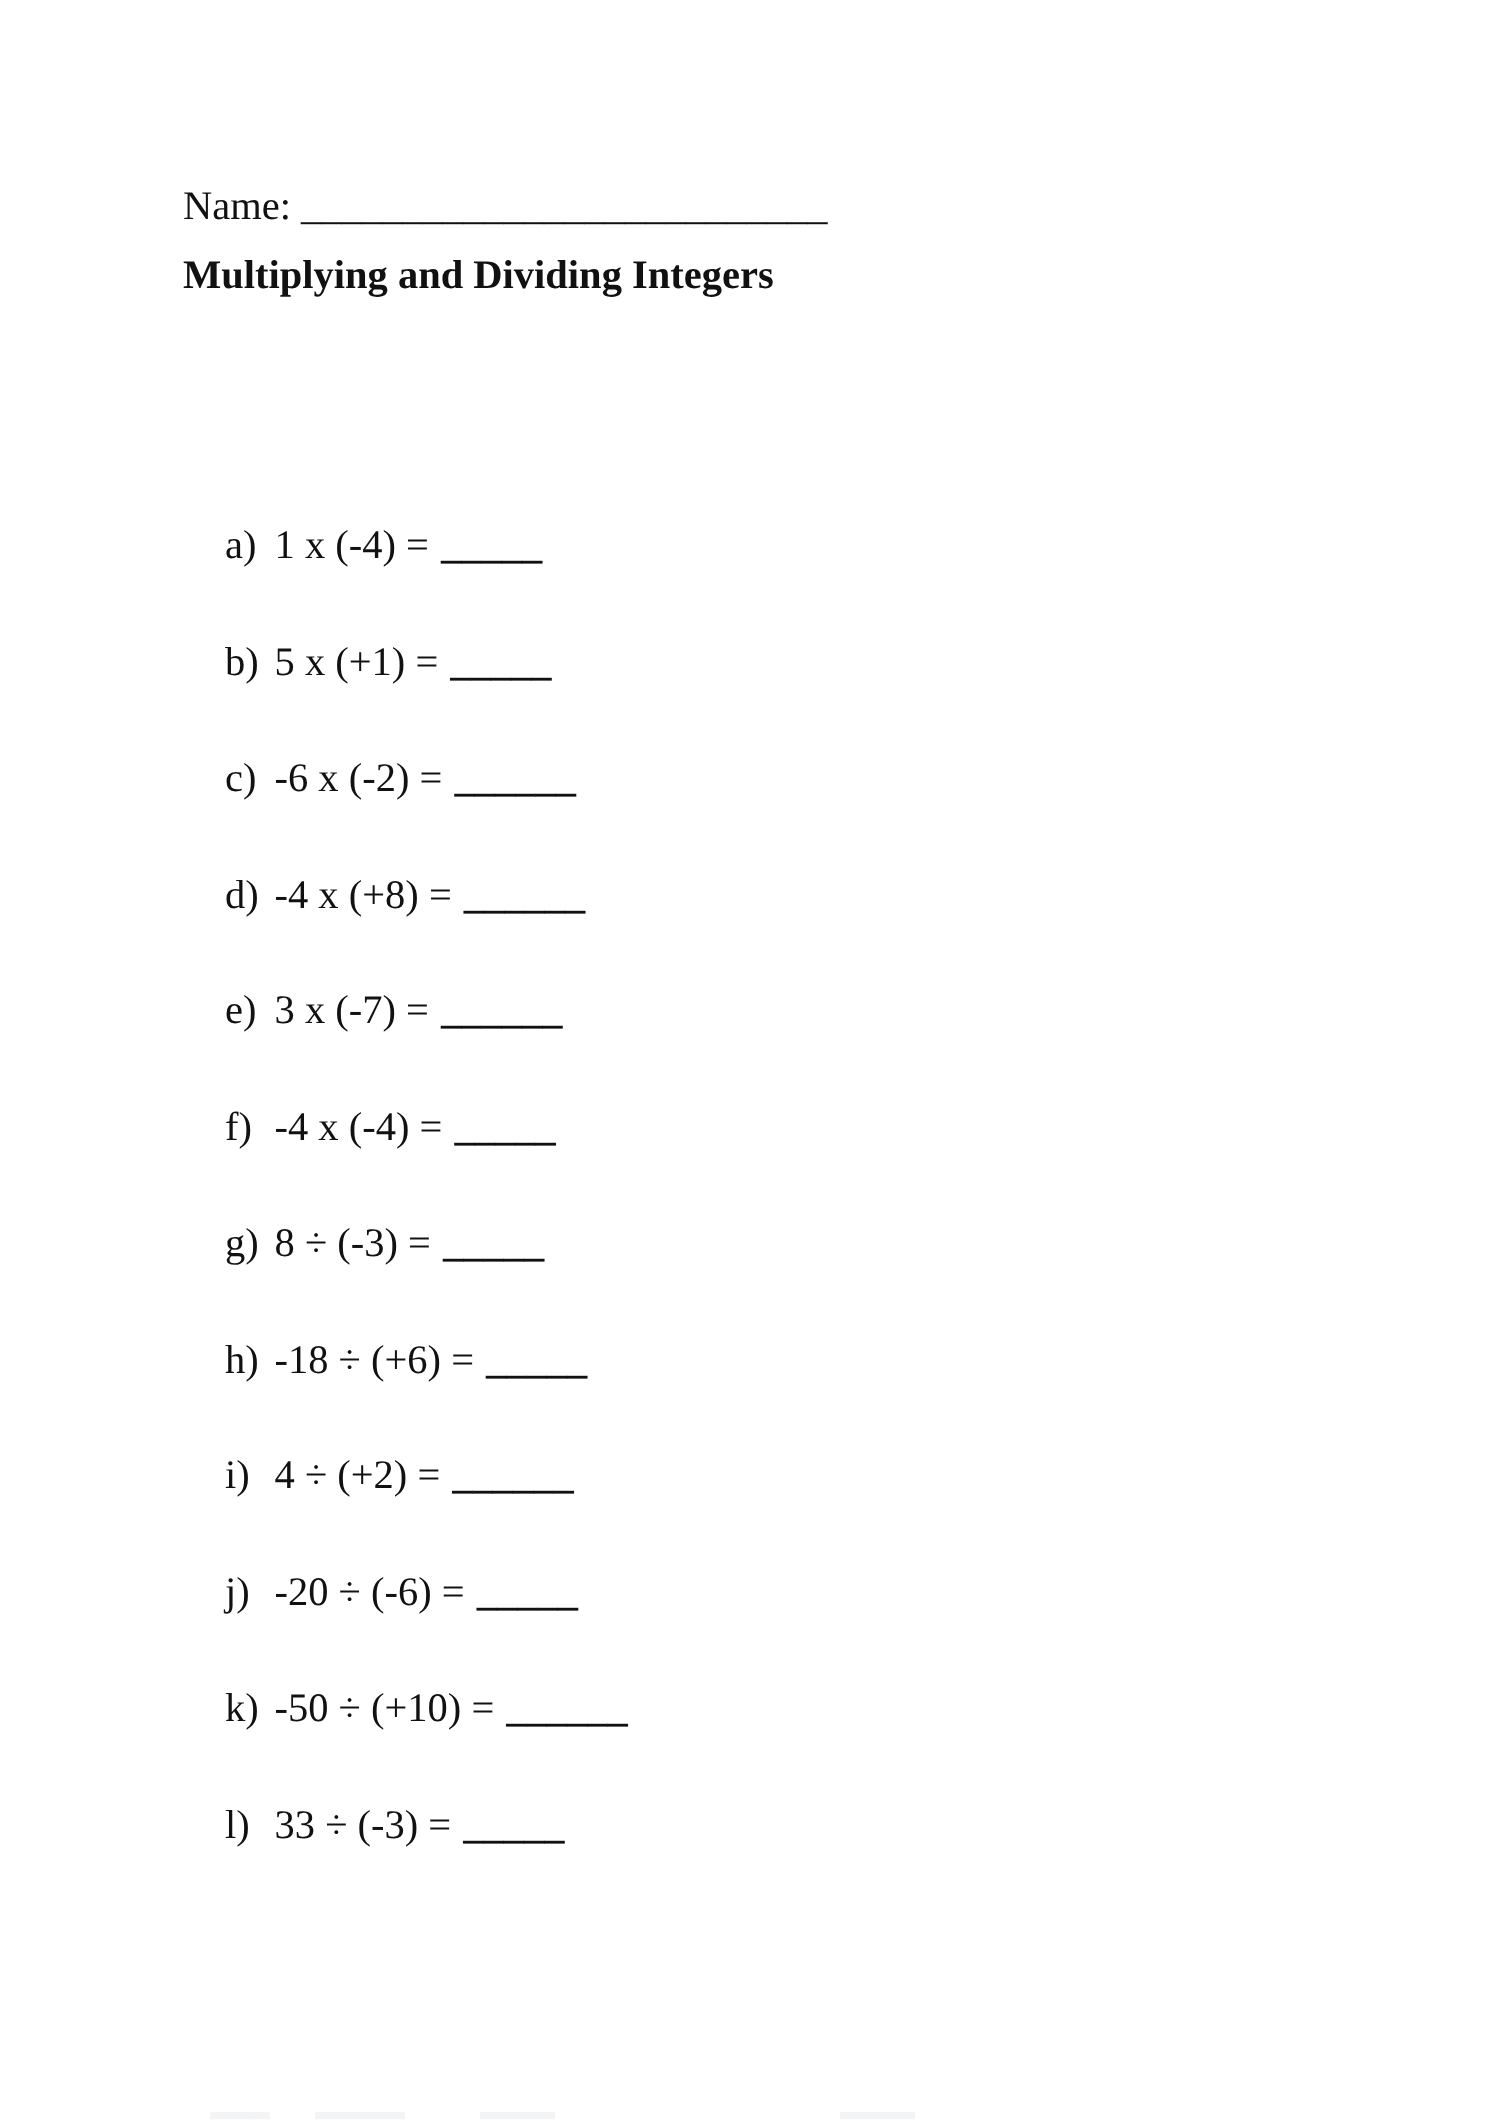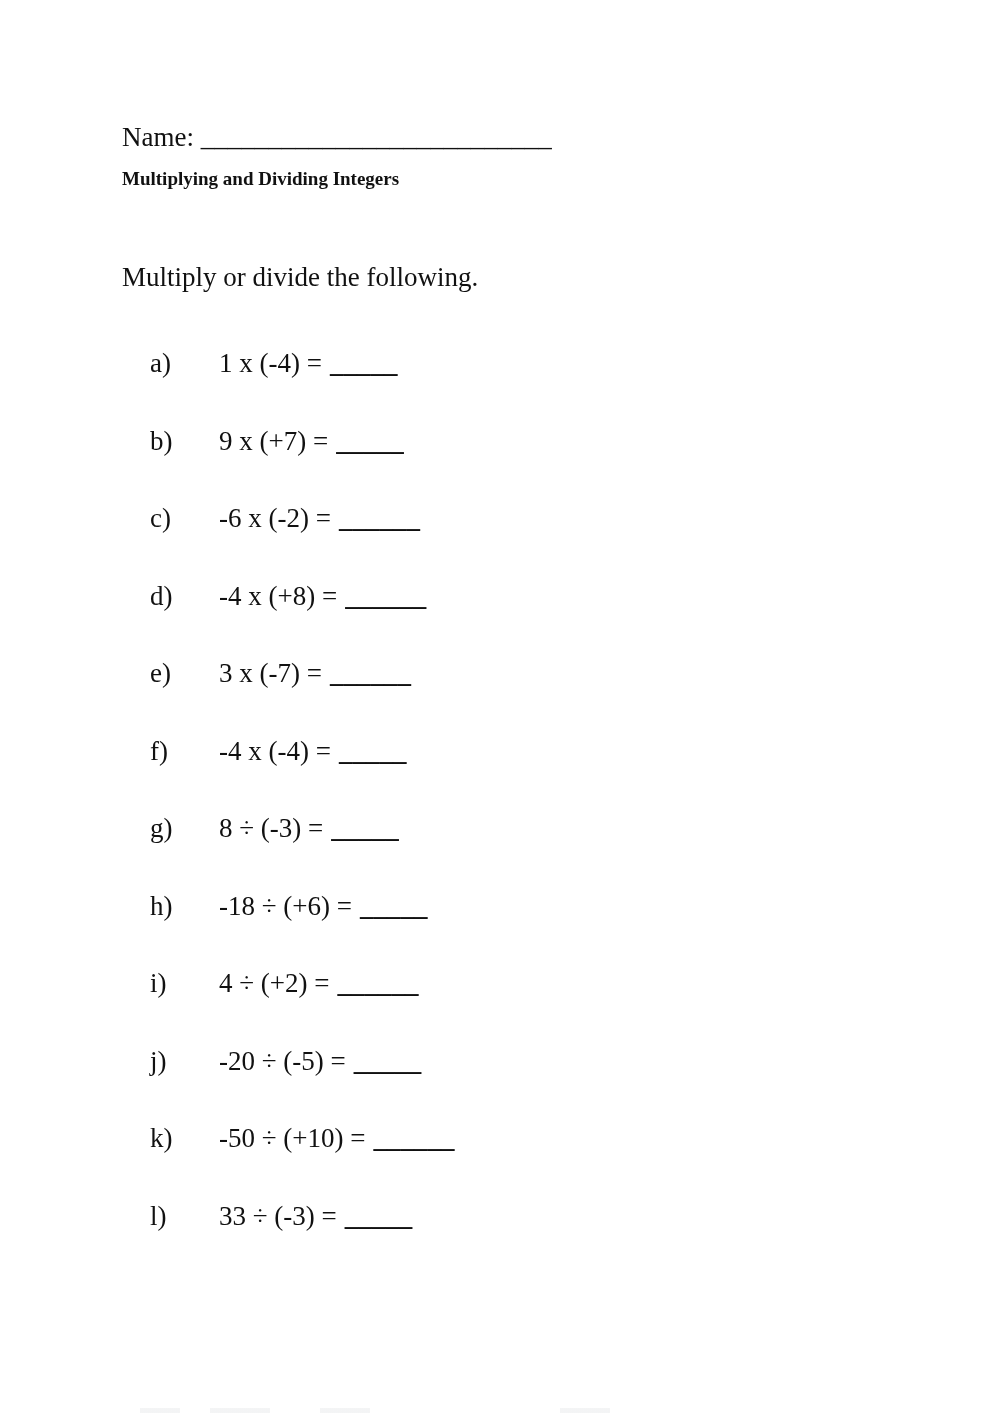--- a/index.html
+++ b/index.html
@@ -28,21 +28,21 @@
     font-size: 27px;
     white-space: nowrap;
   }
   .name-blank {
     letter-spacing: 0px;
   }
   .worksheet-title {
     position: absolute;
     top: 168px;
     left: 122px;
-    font-size: 19px;
+    font-size: 27px;
     font-weight: bold;
     white-space: nowrap;
   }
   .instruction {
     position: absolute;
     top: 262px;
     left: 122px;
     font-size: 27px;
     white-space: nowrap;
   }
@@ -61,21 +61,20 @@
     margin-bottom: 47.5px;
     font-size: 27px;
     white-space: nowrap;
   }
   .problem-label {
     display: inline-block;
     min-width: 33px;
   }
   .problem-expression {
     margin-right: 8px;
-    margin-left: 36px;
   }
   .problem-blank {
     letter-spacing: 0px;
     font-weight: bold;
   }
   
   .bottom-artifact {
     position: absolute;
     bottom: 0;
     left: 140px;
@@ -94,31 +93,30 @@
 
 <div class="sheet">
 
   <div class="name-line">
     <span>Name:</span>
     <span class="name-blank">__________________________</span>
   </div>
 
   <div class="worksheet-title">Multiplying and Dividing Integers</div>
 
-  <div class="instruction">Multiply or divide the following.</div>
 
   <ul class="problems">
     <li class="problem">
       <span class="problem-label">a)</span>
       <span class="problem-expression">1 x (-4) =</span>
       <span class="problem-blank">_____</span>
     </li>
     <li class="problem">
       <span class="problem-label">b)</span>
-      <span class="problem-expression">9 x (+7) =</span>
+      <span class="problem-expression">5 x (+1) =</span>
       <span class="problem-blank">_____</span>
     </li>
     <li class="problem">
       <span class="problem-label">c)</span>
       <span class="problem-expression">-6 x (-2) =</span>
       <span class="problem-blank">______</span>
     </li>
     <li class="problem">
       <span class="problem-label">d)</span>
       <span class="problem-expression">-4 x (+8) =</span>
@@ -144,21 +142,21 @@
       <span class="problem-expression">-18 ÷ (+6) =</span>
       <span class="problem-blank">_____</span>
     </li>
     <li class="problem">
       <span class="problem-label">i)</span>
       <span class="problem-expression">4 ÷ (+2) =</span>
       <span class="problem-blank">______</span>
     </li>
     <li class="problem">
       <span class="problem-label">j)</span>
-      <span class="problem-expression">-20 ÷ (-5) =</span>
+      <span class="problem-expression">-20 ÷ (-6) =</span>
       <span class="problem-blank">_____</span>
     </li>
     <li class="problem">
       <span class="problem-label">k)</span>
       <span class="problem-expression">-50 ÷ (+10) =</span>
       <span class="problem-blank">______</span>
     </li>
     <li class="problem">
       <span class="problem-label">l)</span>
       <span class="problem-expression">33 ÷ (-3) =</span>

